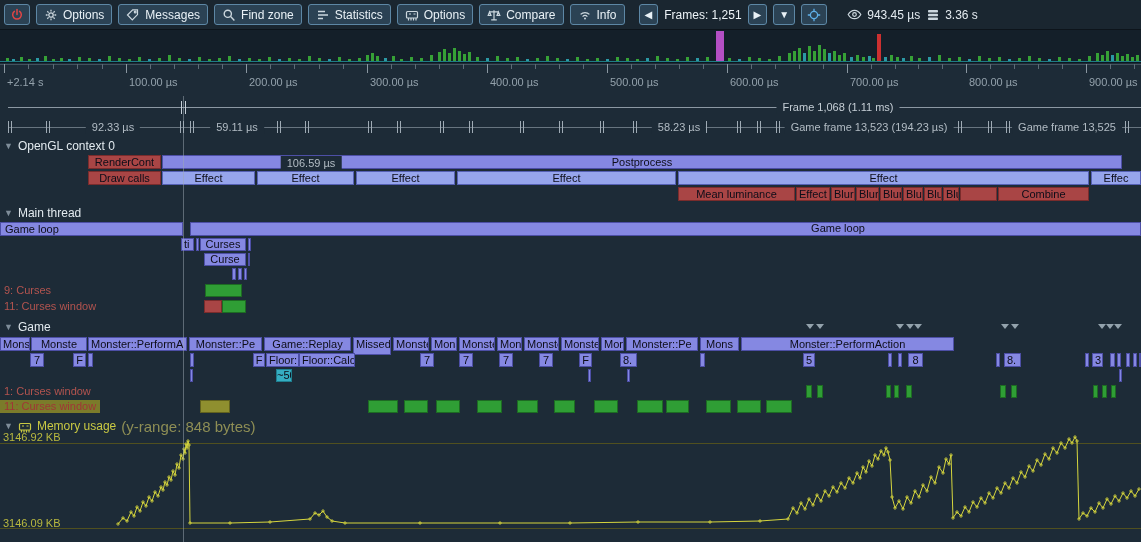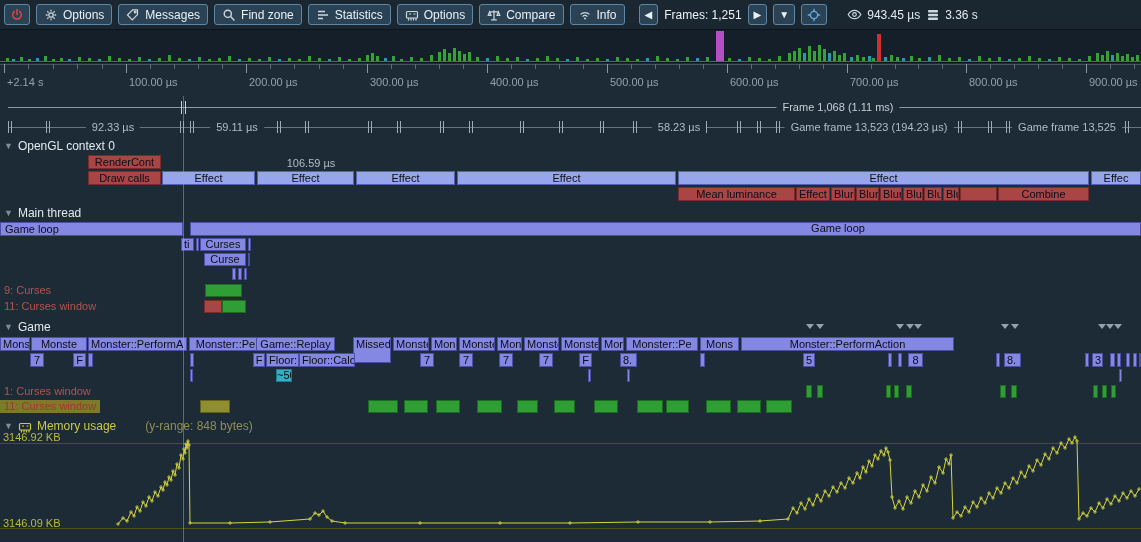--- a/index.html
+++ b/index.html
@@ -28,21 +28,21 @@
   .rtick.minor{background:#5d6b76;}
   .rlabel{position:absolute;font-size:11px;color:#93a1ab;white-space:nowrap;}
   .band-label{position:absolute;transform:translateX(-50%);font-size:11px;color:#c6cfd6;
               background:#1d2b37;padding:0 6px;height:14px;line-height:14px;white-space:nowrap;z-index:5;}
   .band-label.sub{color:#b2bcc4;}
   
   .sec-header{position:absolute;left:4px;font-size:12px;display:flex;gap:5px;align-items:center;
               height:13px;line-height:13px;color:#e2eaef;white-space:nowrap;}
   .tri{color:#7e8d99;font-size:9px;}
   .memtitle{color:#c9c943;}
-  .memrange{color:#8e8e55;font-size:12px;margin-left:24px;}
+  .memrange{color:#8e8e55;font-size:15px;}
   .memlabel{position:absolute;left:3px;font-size:11px;color:#b9b93f;white-space:nowrap;}
   
   .zone{position:absolute;box-sizing:border-box;border:1px solid;font-size:11px;overflow:hidden;
         white-space:nowrap;color:#0d0d18;text-align:center;}
   .z-purple{background:#8588e2;border-color:#4d4fa6;}
   .z-blue{background:#96a5ec;border-color:#5560b4;}
   .z-red{background:#a94545;border-color:#7a2c2c;}
   .z-green{background:#2f9e35;border-color:#1d6b23;}
   .z-olive{background:#8f8f2f;border-color:#62621e;}
   .z-cyan{background:#35aec2;border-color:#1f7f90;}
@@ -433,20 +433,21 @@
     <div style="position: absolute; left: 1009px; top: 121px; width: 1px; height: 12px; background: rgb(159, 171, 181);"></div>
     <div style="position: absolute; left: 1125px; top: 121px; width: 1px; height: 12px; background: rgb(159, 171, 181);"></div>
     <div style="position: absolute; left: 1128px; top: 121px; width: 1px; height: 12px; background: rgb(159, 171, 181);"></div>
     <div class="band-label sub" style="left: 113px; top: 120px;">92.33 µs</div>
     <div class="band-label sub" style="left: 237px; top: 120px;">59.11 µs</div>
     <div class="band-label sub" style="left: 311px; top: 108px; margin-top: 48px;">106.59 µs</div>
     <div class="band-label sub" style="left: 679px; top: 120px;">58.23 µs</div>
     <div class="band-label sub" style="left: 869px; top: 120px;">Game frame 13,523 (194.23 µs)</div>
     <div class="band-label sub" style="left: 1067px; top: 120px;">Game frame 13,525</div>
     <div class="zone z-red" style="left: 88px; top: 155px; width: 73px; height: 14px; line-height: 12px;">RenderCont</div>
+    <div class="zone z-purple" style="left: 162px; top: 155px; width: 960px; height: 14px; line-height: 12px;">Postprocess</div>
     <div class="zone z-red" style="left: 88px; top: 171px; width: 73px; height: 14px; line-height: 12px;">Draw calls</div>
     <div class="zone z-blue" style="left: 162px; top: 171px; width: 93px; height: 14px; line-height: 12px;">Effect</div>
     <div class="zone z-blue" style="left: 257px; top: 171px; width: 97px; height: 14px; line-height: 12px;">Effect</div>
     <div class="zone z-blue" style="left: 356px; top: 171px; width: 99px; height: 14px; line-height: 12px;">Effect</div>
     <div class="zone z-blue" style="left: 457px; top: 171px; width: 219px; height: 14px; line-height: 12px;">Effect</div>
     <div class="zone z-blue" style="left: 678px; top: 171px; width: 411px; height: 14px; line-height: 12px;">Effect</div>
     <div class="zone z-blue" style="left: 1091px; top: 171px; width: 50px; height: 14px; line-height: 12px;">Effec</div>
     <div class="zone z-red" style="left: 678px; top: 187px; width: 117px; height: 14px; line-height: 12px;">Mean luminance</div>
     <div class="zone z-red" style="left: 796px; top: 187px; width: 34px; height: 14px; line-height: 12px; text-align: left; padding-left: 2px;">Effect</div>
     <div class="zone z-red" style="left: 831px; top: 187px; width: 24px; height: 14px; line-height: 12px; text-align: left; padding-left: 2px;">Blur</div>
@@ -466,22 +467,22 @@
     <div class="zone z-purple" style="left: 248px; top: 238px; width: 3px; height: 13px; line-height: 11px;"></div>
     <div class="zone z-purple" style="left: 204px; top: 253px; width: 42px; height: 13px; line-height: 11px;">Curse</div>
     <div class="zone z-purple" style="left: 248px; top: 253px; width: 2px; height: 13px; line-height: 11px;"></div>
     <div class="zone z-purple" style="left: 232px; top: 268px; width: 4px; height: 12px; line-height: 10px;"></div>
     <div class="zone z-purple" style="left: 238px; top: 268px; width: 4px; height: 12px; line-height: 10px;"></div>
     <div class="zone z-purple" style="left: 244px; top: 268px; width: 3px; height: 12px; line-height: 10px;"></div>
     <div class="zone z-purple" style="left: 0px; top: 337px; width: 30px; height: 14px; line-height: 12px; text-align: left; padding-left: 2px;">Monste</div>
     <div class="zone z-purple" style="left: 31px; top: 337px; width: 56px; height: 14px; line-height: 12px;">Monste</div>
     <div class="zone z-purple" style="left: 88px; top: 337px; width: 99px; height: 14px; line-height: 12px; text-align: left; padding-left: 2px;">Monster::PerformA</div>
     <div class="zone z-purple" style="left: 189px; top: 337px; width: 73px; height: 14px; line-height: 12px;">Monster::Pe</div>
-    <div class="zone z-purple" style="left: 256px; top: 337px; width: 79px; height: 14px; line-height: 12px;">Game::Replay</div>
-    <div class="zone z-purple" style="left: 353px; top: 337px; width: 38px; height: 26px; line-height: 12px; text-align: center; padding-left: 2px;">Missed</div>
+    <div class="zone z-purple" style="left: 264px; top: 337px; width: 87px; height: 14px; line-height: 12px;">Game::Replay</div>
+    <div class="zone z-purple" style="left: 353px; top: 337px; width: 38px; height: 18px; line-height: 12px; text-align: center; padding-left: 2px;">Missed</div>
     <div class="zone z-purple" style="left: 393px; top: 337px; width: 36px; height: 14px; line-height: 12px; text-align: left; padding-left: 2px;">Monste</div>
     <div class="zone z-purple" style="left: 431px; top: 337px; width: 26px; height: 14px; line-height: 12px; text-align: left; padding-left: 2px;">Monst</div>
     <div class="zone z-purple" style="left: 459px; top: 337px; width: 36px; height: 14px; line-height: 12px; text-align: left; padding-left: 2px;">Monste</div>
     <div class="zone z-purple" style="left: 497px; top: 337px; width: 25px; height: 14px; line-height: 12px; text-align: left; padding-left: 2px;">Monst</div>
     <div class="zone z-purple" style="left: 524px; top: 337px; width: 35px; height: 14px; line-height: 12px; text-align: left; padding-left: 2px;">Monste</div>
     <div class="zone z-purple" style="left: 561px; top: 337px; width: 38px; height: 14px; line-height: 12px; text-align: left; padding-left: 2px;">Monste</div>
     <div class="zone z-purple" style="left: 601px; top: 337px; width: 23px; height: 14px; line-height: 12px; text-align: left; padding-left: 2px;">Mons</div>
     <div class="zone z-purple" style="left: 626px; top: 337px; width: 72px; height: 14px; line-height: 12px;">Monster::Pe</div>
     <div class="zone z-purple" style="left: 700px; top: 337px; width: 39px; height: 14px; line-height: 12px;">Mons</div>
     <div class="zone z-purple" style="left: 741px; top: 337px; width: 213px; height: 14px; line-height: 12px;">Monster::PerformAction</div>

